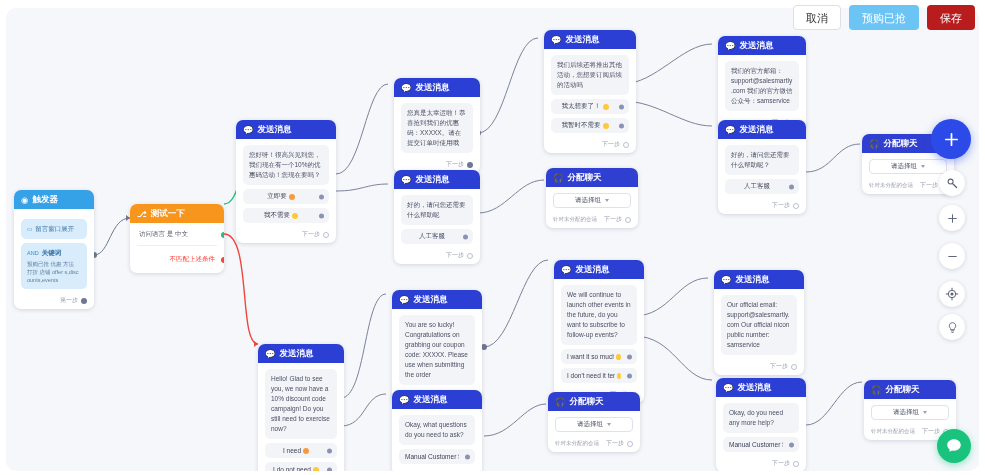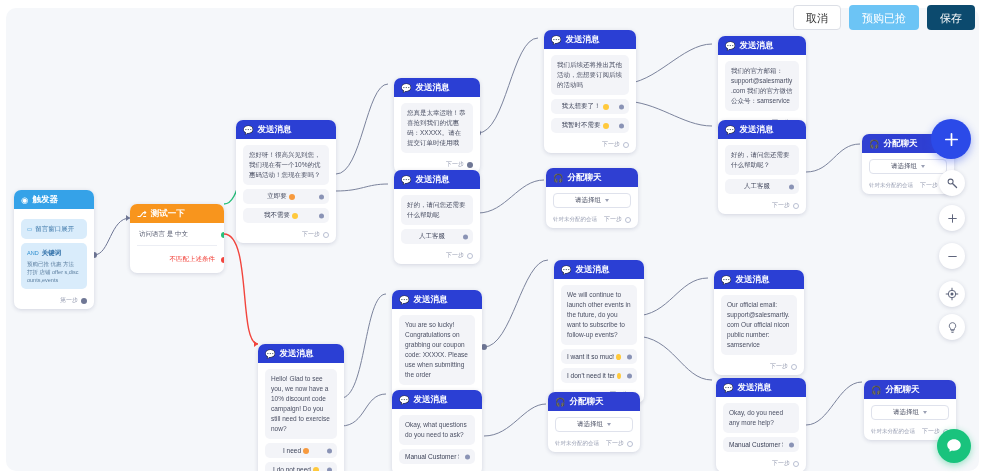--- a/index.html
+++ b/index.html
@@ -28,21 +28,21 @@
     display: flex; gap: 8px; z-index: 60;
   }
   .btn {
     height: 25px; min-width: 48px; padding: 0 12px;
     border-radius: 4px; font-size: 11px; line-height: 25px;
     text-align: center; cursor: pointer; user-select: none;
     border: 1px solid transparent; white-space: nowrap;
   }
   .btn-cancel { background:#fff; color:#333; border-color:#dcdfe6; }
   .btn-test { background:#6cc4f5; color:#fff; }
-  .btn-save { background:#0c4a6e; color:#fff; }
+  .btn-save { background:#b91c1c; color:#fff; }
 
   
   .node {
     position: absolute;
     background: #ffffff;
     border-radius: 7px;
     box-shadow: 0 1px 4px rgba(30,40,90,.16);
     overflow: hidden;
     z-index: 20;
   }

